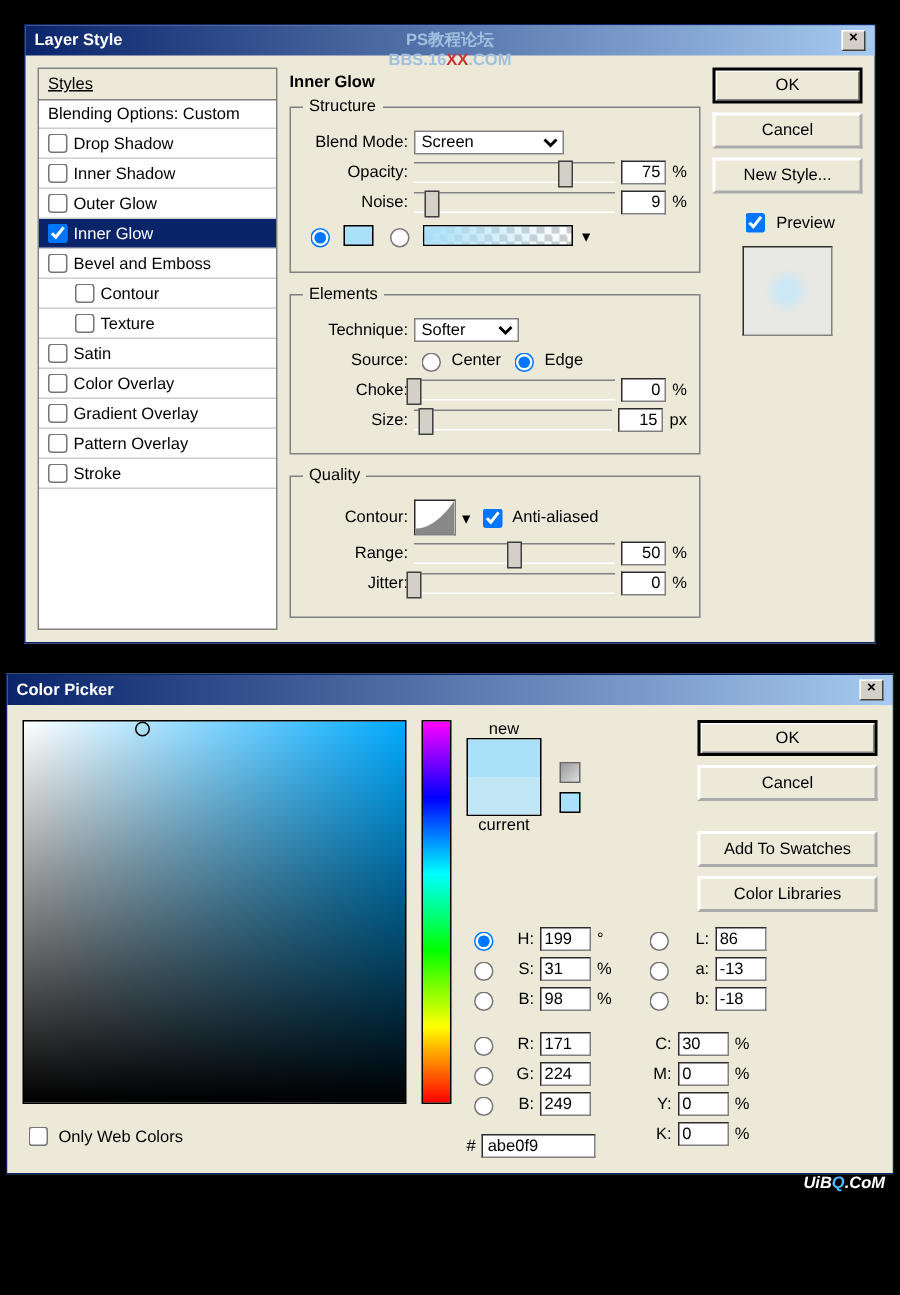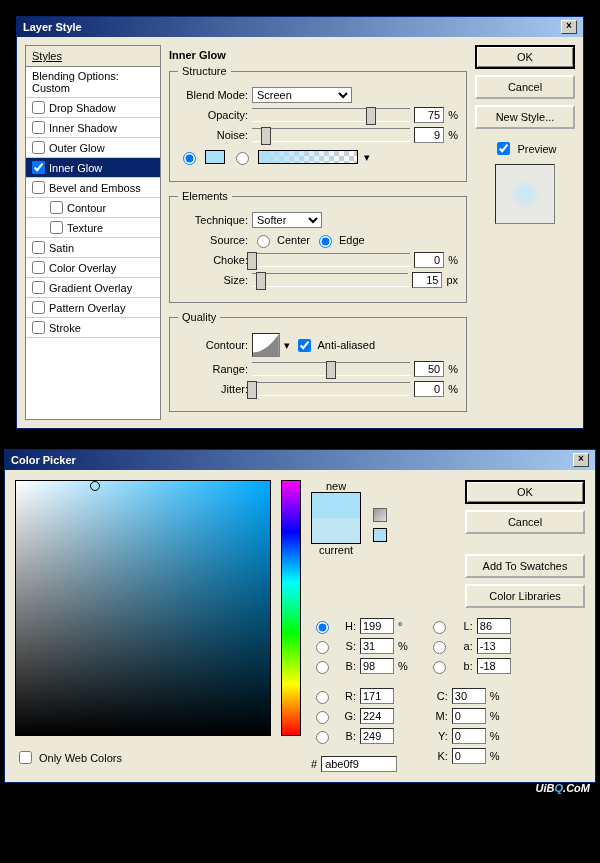--- a/index.html
+++ b/index.html
@@ -1,21 +1,21 @@
 <!DOCTYPE html>
 <html><head>
 <meta charset="utf-8">
 <style>
 * { box-sizing: border-box; font-family: Tahoma, sans-serif; font-size: 11px; }
 body { margin: 0; background: #000; width: 600px; }
 .dialog { background: #ece9d8; border: 1px solid #0a246a; position: relative; }
 .titlebar { background: linear-gradient(to right, #0a246a, #a6caf0); color: #fff; font-weight: bold; padding: 3px 6px; display: flex; justify-content: space-between; align-items: center; }
 .close-btn { background: #d4d0c8; color: #000; border: 1px solid #fff; border-right-color: #404040; border-bottom-color: #404040; width: 16px; height: 14px; font-size: 10px; line-height: 10px; text-align: center; font-weight: bold; cursor: pointer; }
 .ls-body { display: flex; padding: 8px; gap: 8px; }
-.styles-panel { width: 136px; border: 1px solid #808080; background: #fff; }
+.styles-panel { width: 160px; border: 1px solid #808080; background: #fff; }
 .styles-header { padding: 4px 6px; border-bottom: 1px solid #808080; background: #ece9d8; text-decoration: underline; color: #000; }
 .styles-item { padding: 3px 6px; border-bottom: 1px solid #ccc; display: flex; align-items: center; gap: 4px; }
 .styles-item.selected { background: #0a246a; color: #fff; }
 .styles-item input[type=checkbox] { margin: 0; }
 .styles-item.indent { padding-left: 24px; }
 .main-panel { flex: 1; }
 .main-title { font-weight: bold; padding: 4px 0; }
 fieldset { border: 1px solid #808080; margin: 0 0 8px 0; padding: 6px 8px 10px 8px; }
 legend { padding: 0 4px; }
 .row { display: flex; align-items: center; margin: 4px 0; gap: 4px; }
@@ -61,20 +61,24 @@
 .cube-icon { width: 14px; height: 14px; background: linear-gradient(135deg,#999,#ddd); border: 1px solid #666; }
 </style>
 </head>
 <body>
 
 <div class="dialog" style="margin:16px;">
   <div class="titlebar">
     <span>Layer Style</span>
     <span class="close-btn">×</span>
   </div>
+  <div class="watermark">
+    <div>PS教程论坛</div>
+    <div><span>BBS.16</span><span class="xx">XX</span><span>.COM</span></div>
+  </div>
   <div class="ls-body">
     <div class="styles-panel">
       <div class="styles-header">Styles</div>
       <div class="styles-item">
           <span>Blending Options: Custom</span>
         </div>
       <div class="styles-item">
           <input type="checkbox" style="">
           <span>Drop Shadow</span>
         </div>

